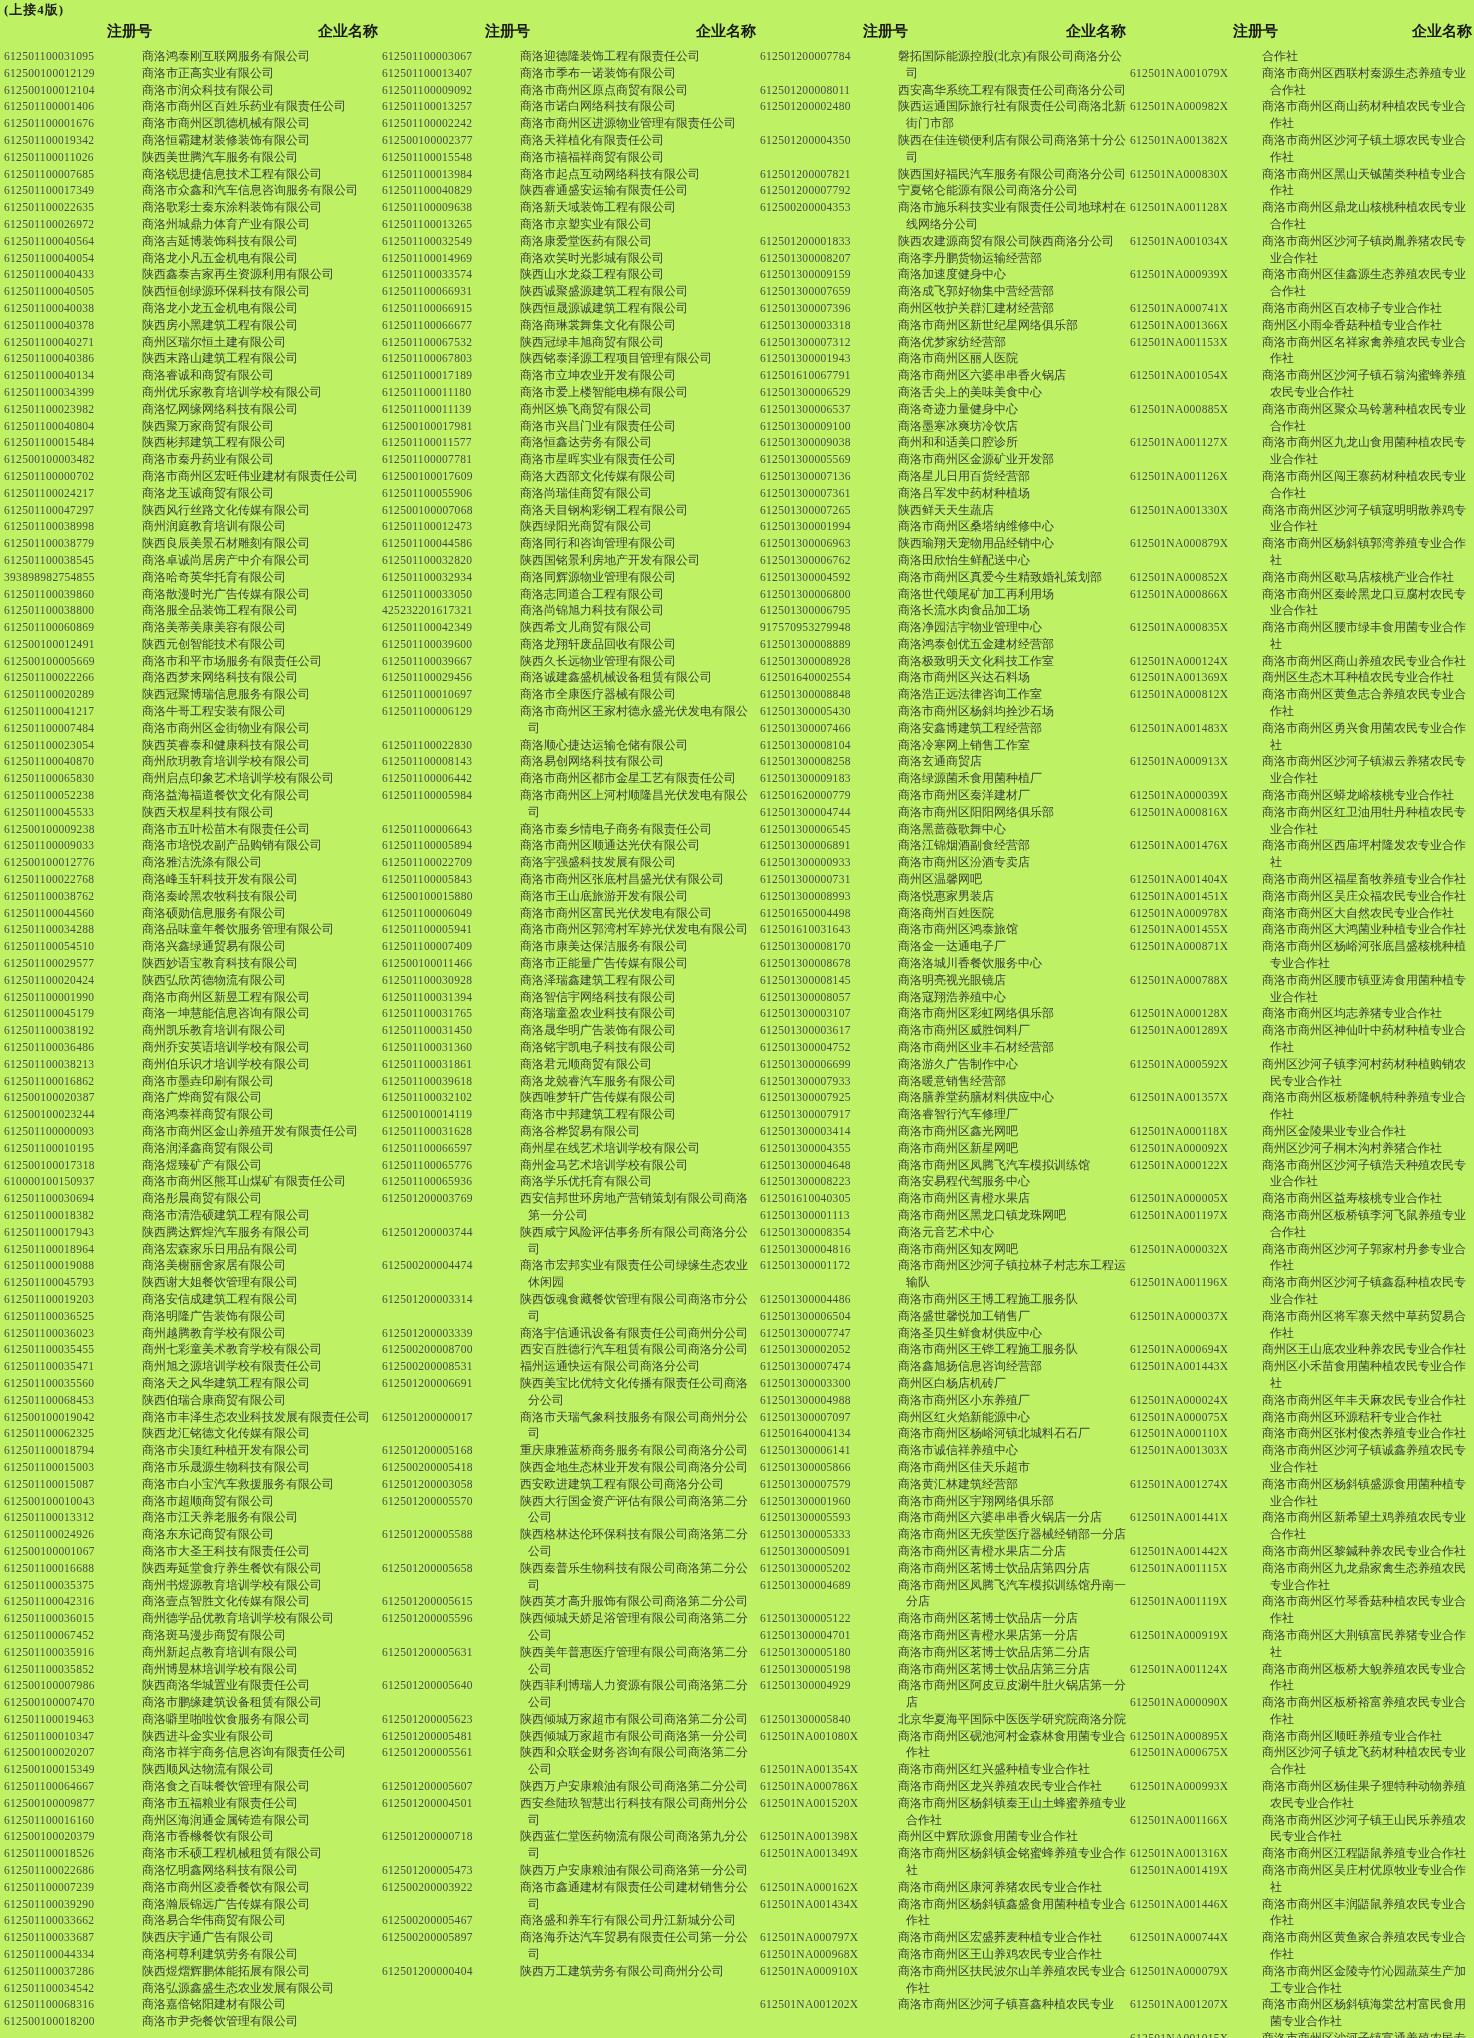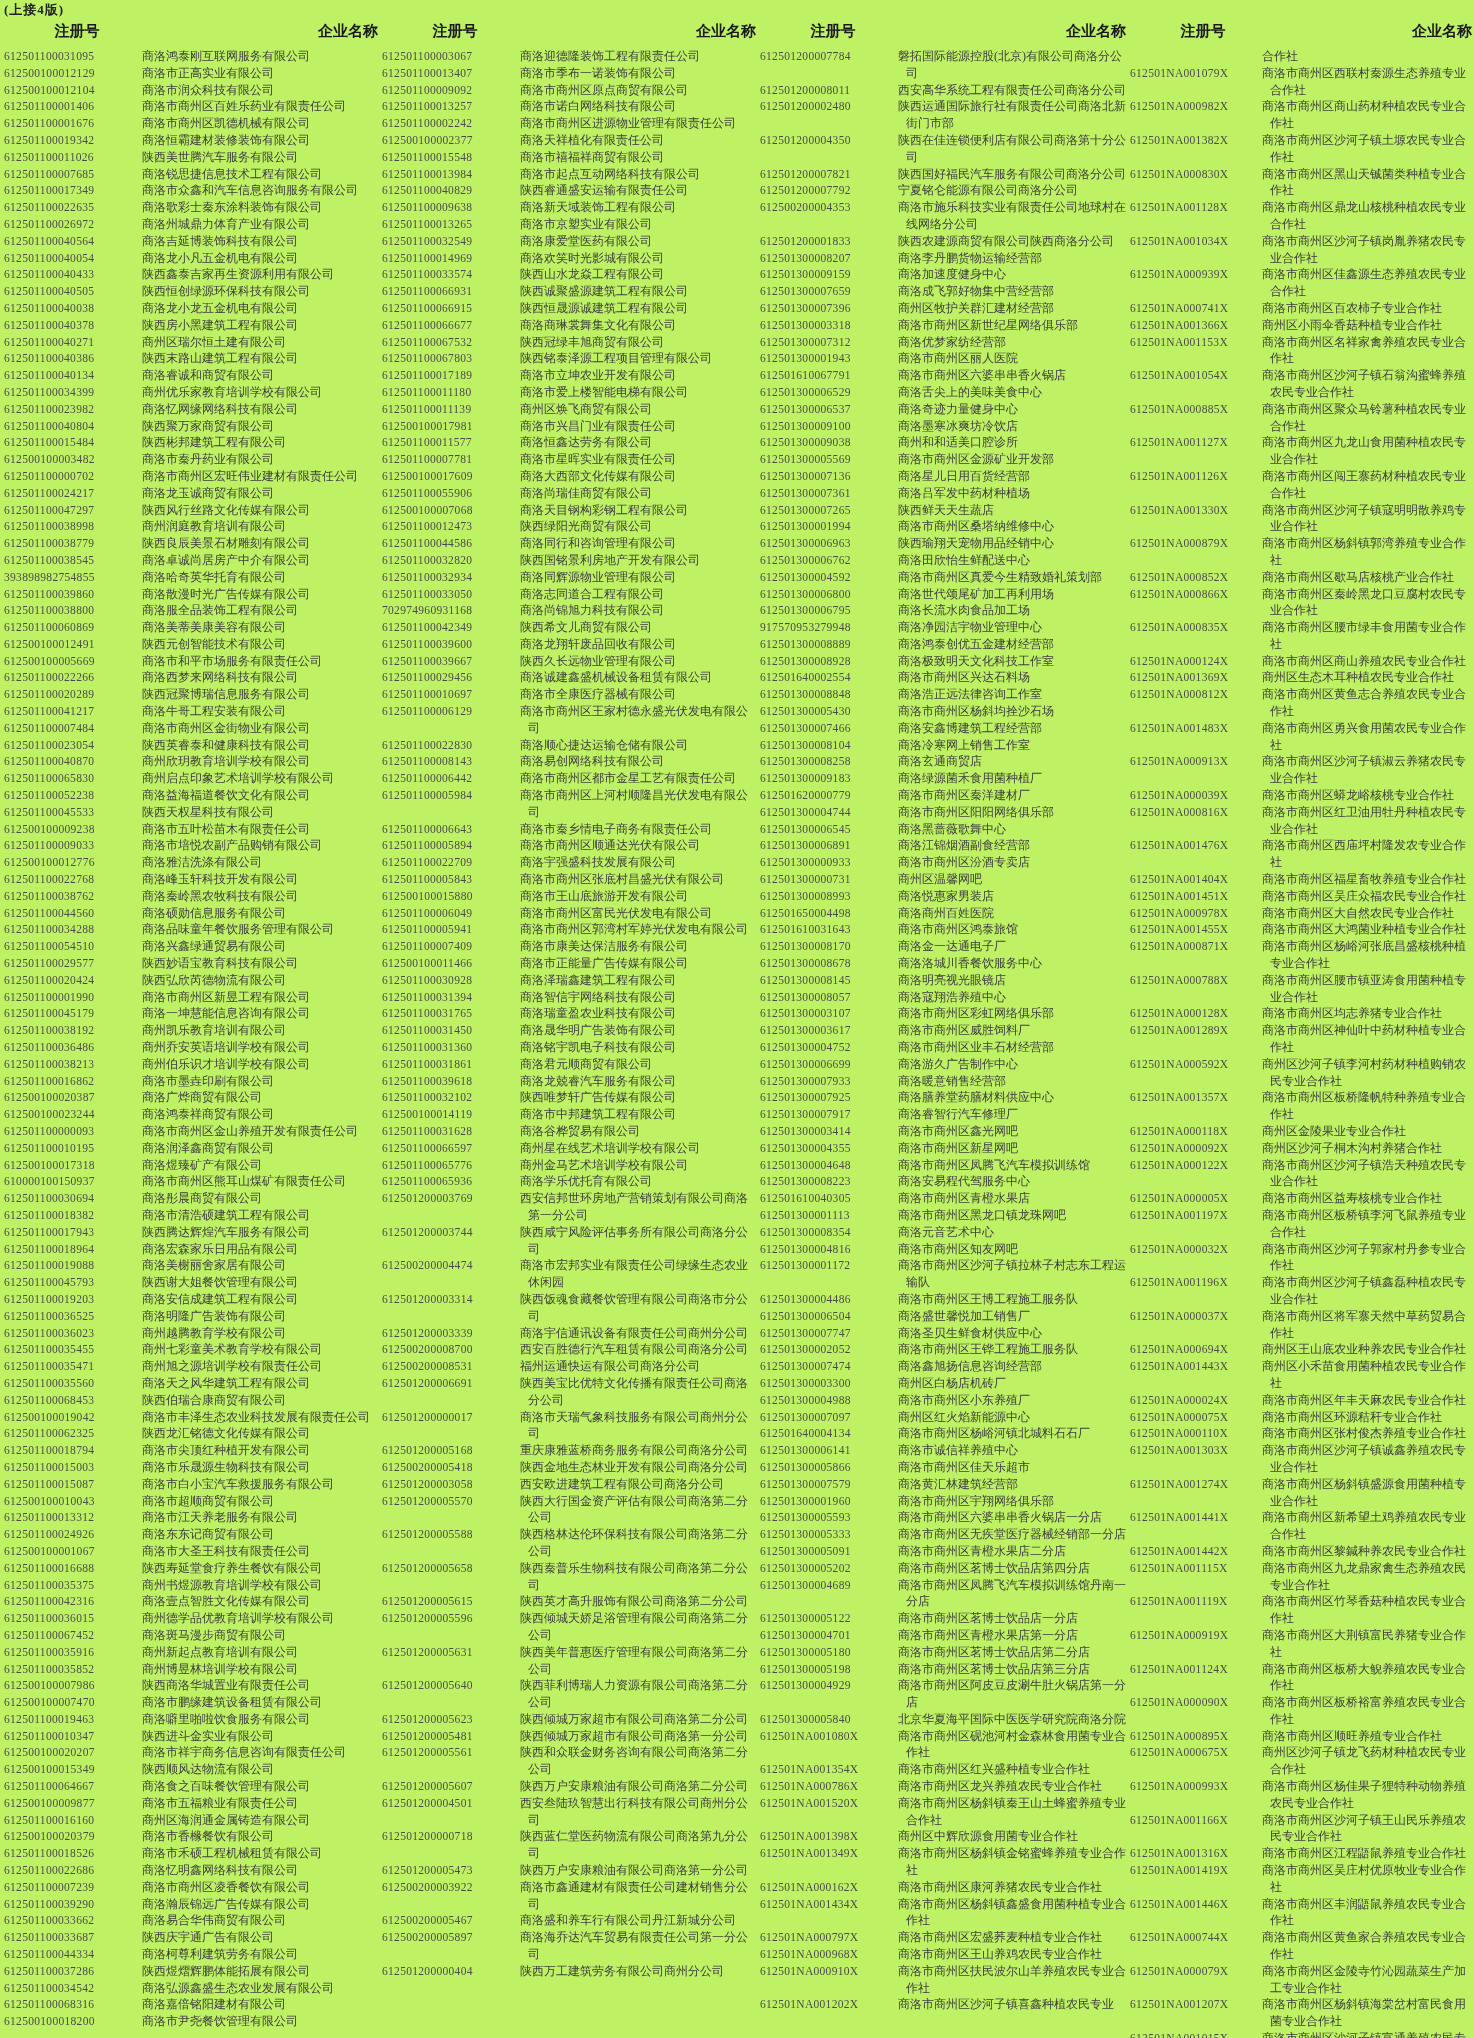--- a/index.html
+++ b/index.html
@@ -16,21 +16,21 @@
     position:absolute;left:4px;top:1px;
     font-size:13px;font-weight:bold;color:#222;
     letter-spacing:1px;
   }
   .colpair{position:absolute;top:0;height:2038px;}
   .colpair .hdr{
     position:absolute;top:22px;left:0;right:0;
     display:flex;
     font-weight:bold;color:#1a1a1a;font-size:15px;
   }
-  .hdr .h-reg{width:150px;text-align:center;}
+  .hdr .h-reg{width:150px;text-align:right;}
   .hdr .h-name{flex:1;text-align:right;}
   .colbody{position:absolute;top:48px;left:0;right:0;}
   .row{display:flex;align-items:flex-start;line-height:16.8px;}
   .reg{
     flex:0 0 138px;
     font-size:11.5px;color:#4a4a4a;
     letter-spacing:.3px;
     padding-left:2px;
     white-space:nowrap;
   }
@@ -664,21 +664,21 @@
         </div>
         <div class="row">
           <span class="reg">612501100032934</span>
           <span class="nm">商洛同辉源物业管理有限公司</span>
         </div>
         <div class="row">
           <span class="reg">612501100033050</span>
           <span class="nm">商洛志同道合工程有限公司</span>
         </div>
         <div class="row">
-          <span class="reg">702974960931168</span>
+          <span class="reg">425232201617321</span>
           <span class="nm">商洛尚锦旭力科技有限公司</span>
         </div>
         <div class="row">
           <span class="reg">612501100042349</span>
           <span class="nm">陕西希文儿商贸有限公司</span>
         </div>
         <div class="row">
           <span class="reg">612501100039600</span>
           <span class="nm">商洛龙翔轩废品回收有限公司</span>
         </div>

